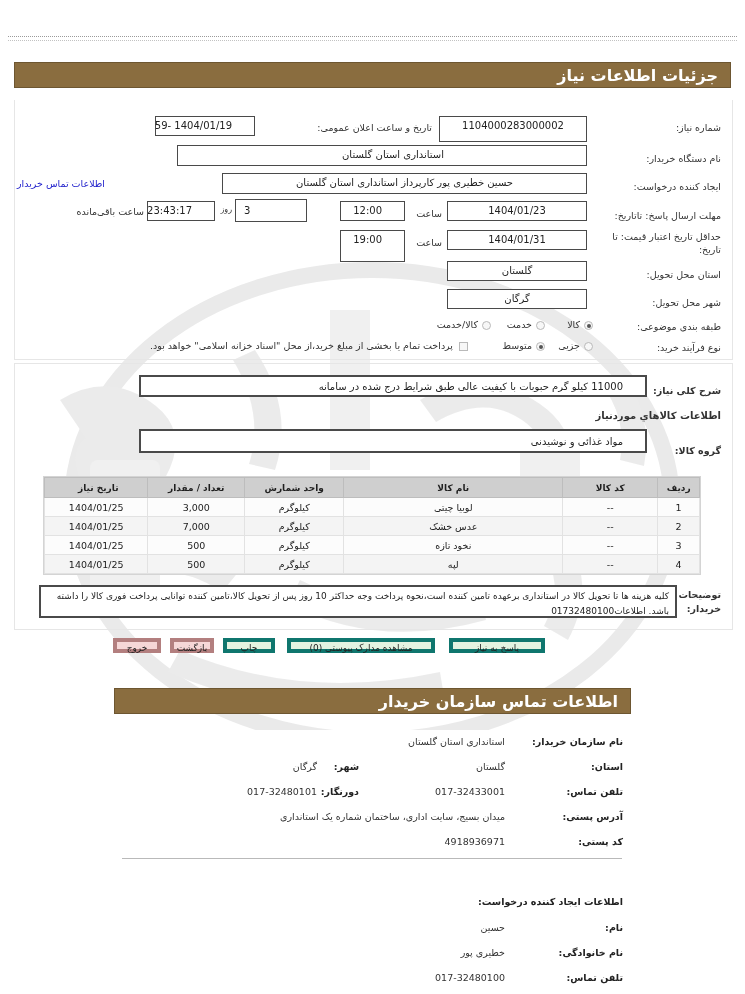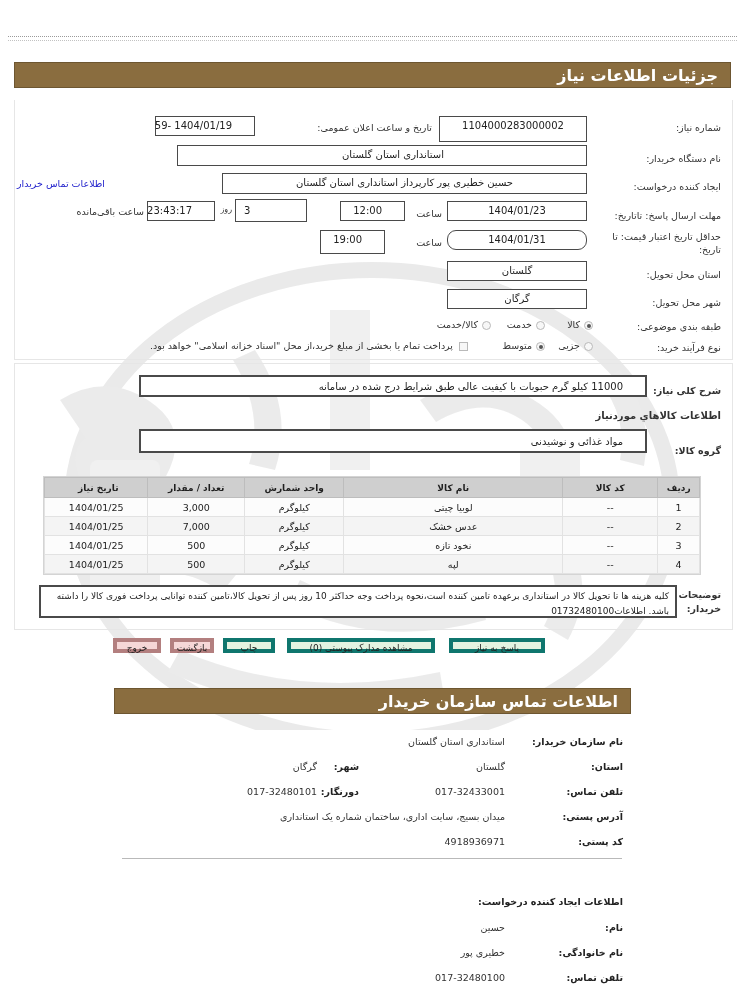--- a/index.html
+++ b/index.html
@@ -213,23 +213,23 @@
 <div class="lbl" style="right:24px;top:209px;width:125px;">مهلت ارسال پاسخ: تاتاریخ:</div>
 <div class="fld" style="right:158px;top:201px;width:140px;height:20px;">1404/01/23</div>
 <div class="lbl" style="right:303px;top:207px;width:28px;">ساعت</div>
 <div class="fld" style="right:340px;top:201px;width:65px;height:20px;">12:00</div>
 <div class="fld l" style="right:438px;top:199px;width:72px;height:23px;text-align:left;padding-left:8px;line-height:21px;">3</div>
 <div class="lbl" style="right:513px;top:203px;width:16px;font-size:8px;">روز</div>
 <div class="fld" style="right:530px;top:201px;width:68px;height:20px;">23:43:17</div>
 <div class="lbl" style="right:601px;top:205px;">ساعت باقی‌مانده</div>
 
 <div class="lbl" style="right:24px;top:230px;width:128px;white-space:normal;">حداقل تاریخ اعتبار قیمت: تا تاریخ:</div>
-<div class="fld" style="right:158px;top:230px;width:140px;height:20px;border-radius:9px;">1404/01/31</div>
+<div class="fld" style="right:158px;top:230px;width:140px;height:20px;">1404/01/31</div>
 <div class="lbl" style="right:303px;top:236px;width:28px;">ساعت</div>
-<div class="fld" style="right:360px;top:230px;width:65px;height:24px;">19:00</div>
+<div class="fld" style="right:340px;top:230px;width:65px;height:32px;">19:00</div>
 
 <div class="lbl" style="right:24px;top:268px;width:95px;">استان محل تحویل:</div>
 <div class="fld" style="right:158px;top:261px;width:140px;height:20px;">گلستان</div>
 
 <div class="lbl" style="right:24px;top:296px;width:95px;">شهر محل تحویل:</div>
 <div class="fld" style="right:158px;top:289px;width:140px;height:20px;">گرگان</div>
 
 <div class="lbl" style="right:24px;top:320px;width:105px;">طبقه بندی موضوعی:</div>
 <div class="radio on" style="right:152px;top:321px;"></div>
 <div class="opt" style="right:165px;top:319px;">کالا</div>

